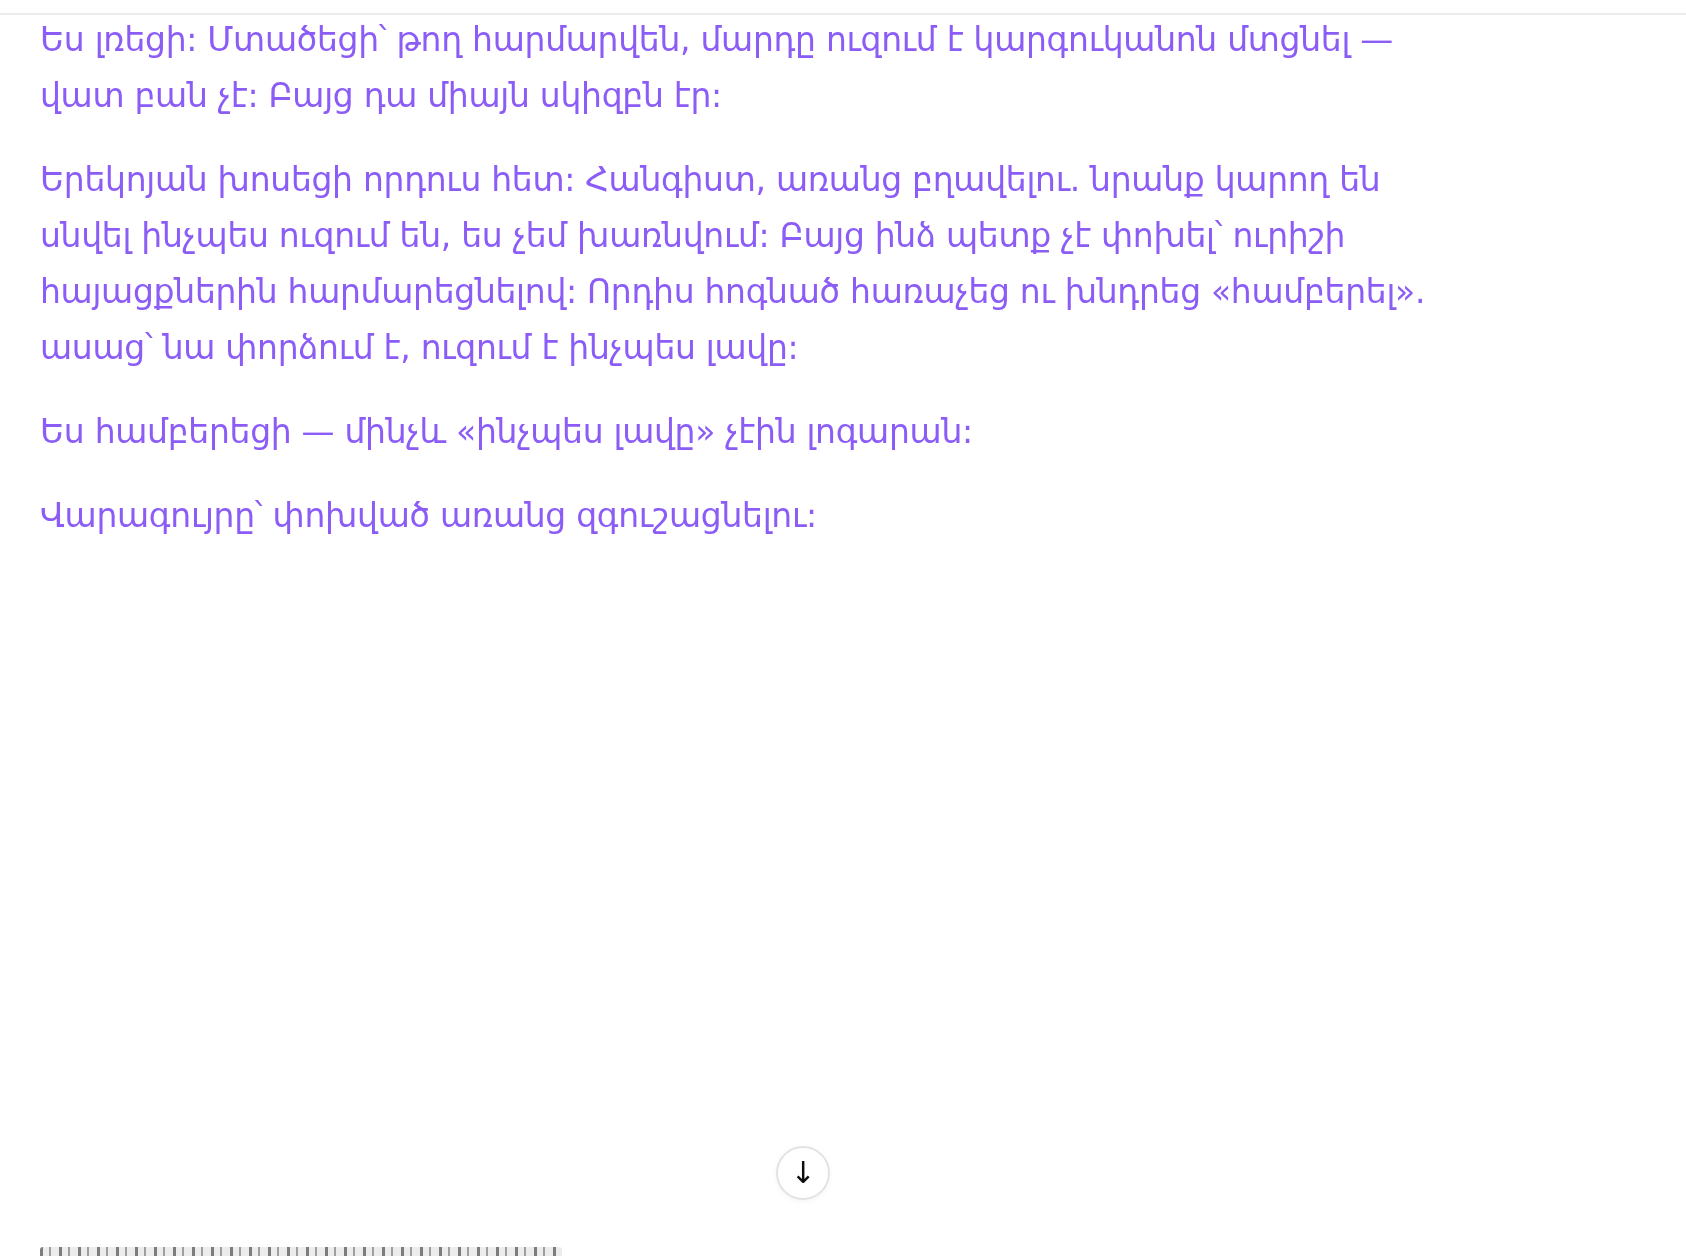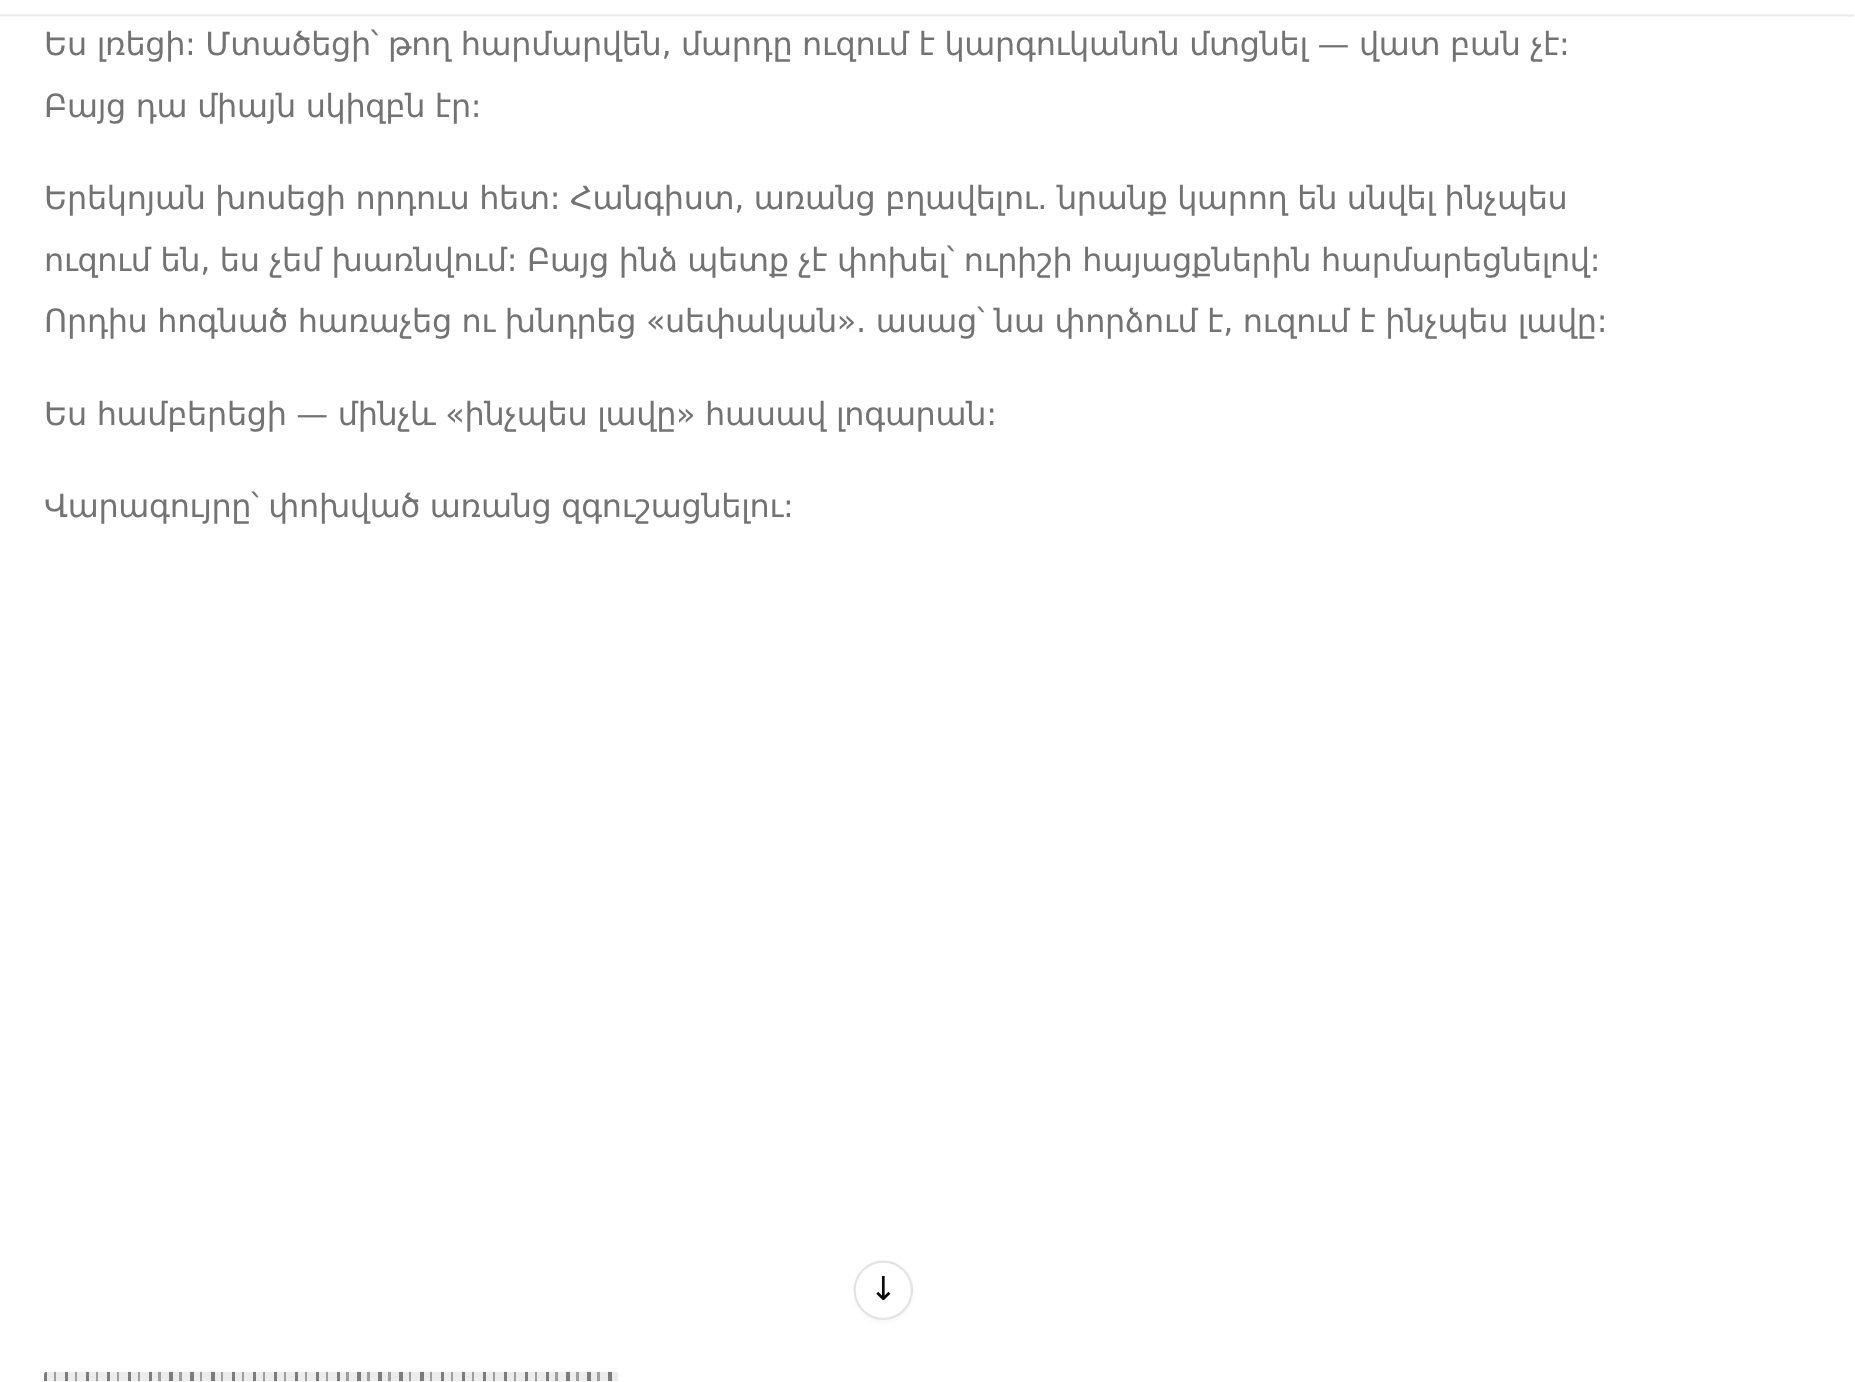--- a/index.html
+++ b/index.html
@@ -26,24 +26,24 @@
   }
   main.message-content {
     position: absolute;
     top: 0;
     left: 40px;
     width: 1424px;
     padding-top: 0;
   }
   main.message-content p {
     margin: 0 0 28px 0;
-    font-size: 29px;
+    font-size: 33px;
     line-height: 56px;
     letter-spacing: -0.3px;
-    color: #737373;
+    color: #8b5cf6;
   }
   main.message-content p:first-child {
     margin-top: 12px;
   }
   .scroll-btn {
     position: absolute;
     left: 776px;
     top: 1146px;
     width: 54px;
     height: 54px;
@@ -83,22 +83,22 @@
 </style>
 </head>
 <body>
 
 <div class="page">
 
   <div class="top-divider"></div>
 
   <main class="message-content">
     <p>Ես լռեցի: Մտածեցի՝ թող հարմարվեն, մարդը ուզում է կարգուկանոն մտցնել — վատ բան չէ: Բայց դա միայն սկիզբն էր:</p>
-    <p>Երեկոյան խոսեցի որդուս հետ: Հանգիստ, առանց բղավելու. նրանք կարող են սնվել ինչպես ուզում են, ես չեմ խառնվում: Բայց ինձ պետք չէ փոխել՝ ուրիշի հայացքներին հարմարեցնելով: Որդիս հոգնած հառաչեց ու խնդրեց «սեփական». ասաց՝ նա փորձում է, ուզում է ինչպես լավը:</p>
-    <p>Ես համբերեցի — մինչև «ինչպես լավը» հասավ լոգարան:</p>
+    <p>Երեկոյան խոսեցի որդուս հետ: Հանգիստ, առանց բղավելու. նրանք կարող են սնվել ինչպես ուզում են, ես չեմ խառնվում: Բայց ինձ պետք չէ փոխել՝ ուրիշի հայացքներին հարմարեցնելով: Որդիս հոգնած հառաչեց ու խնդրեց «համբերել». ասաց՝ նա փորձում է, ուզում է ինչպես լավը:</p>
+    <p>Ես համբերեցի — մինչև «ինչպես լավը» չէին լոգարան:</p>
     <p>Վարագույրը՝ փոխված առանց զգուշացնելու:</p>
   </main>
 
   <button class="scroll-btn">
     <span>↓</span>
   </button>
 
   <div class="cutoff-bar"></div>
 
 </div>

